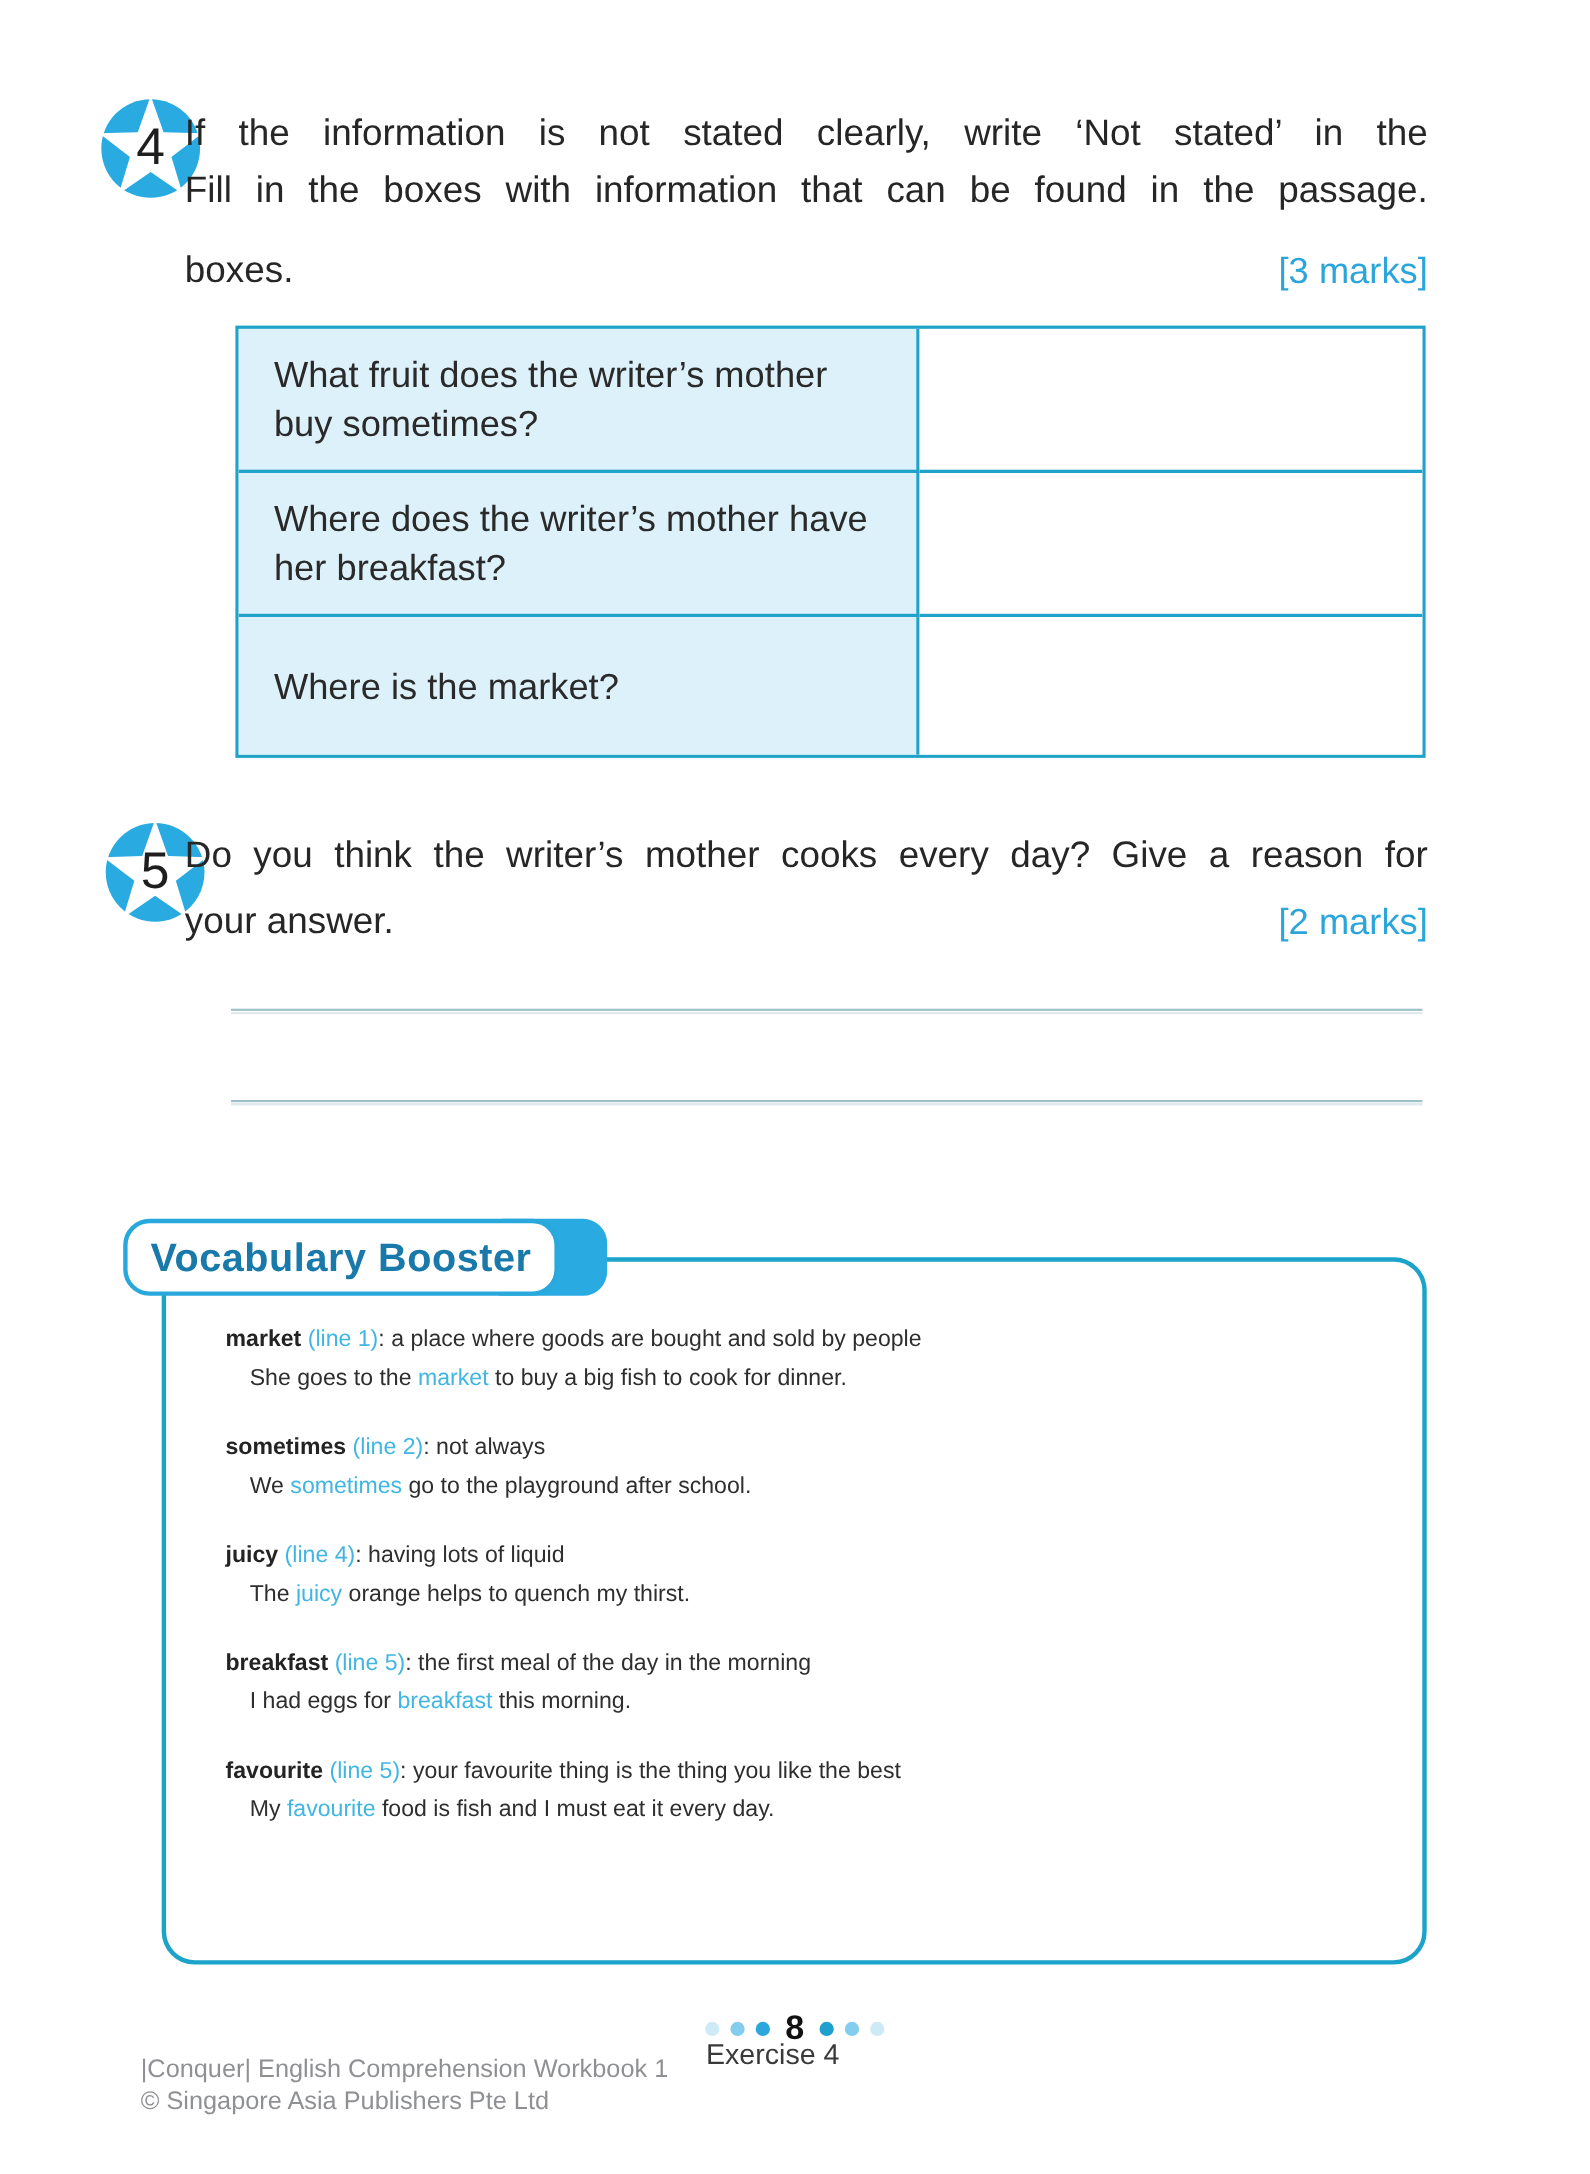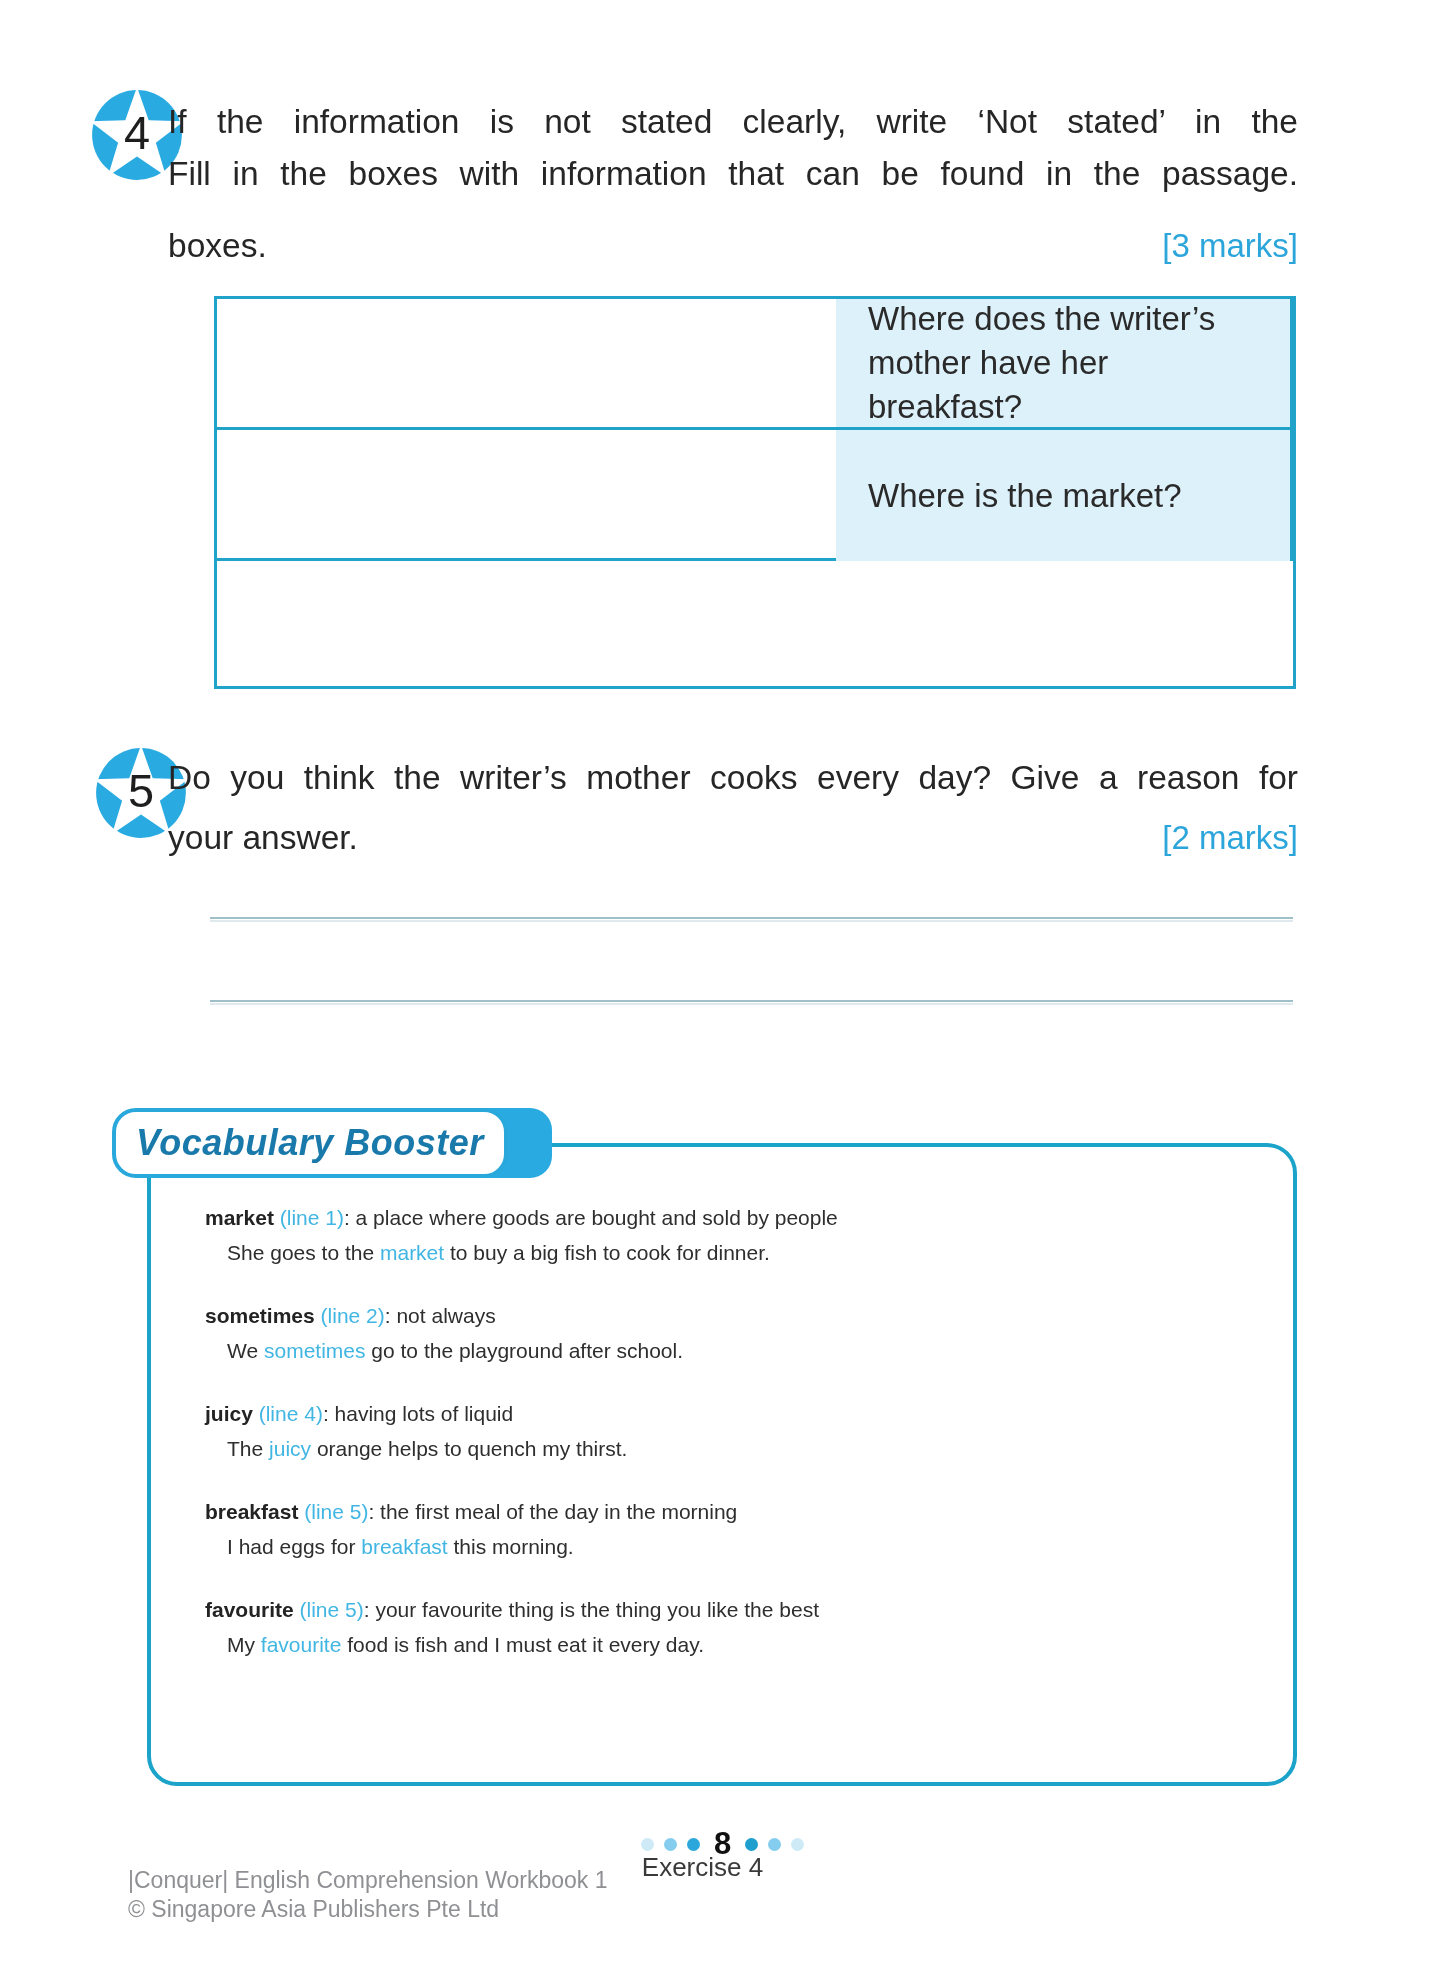--- a/index.html
+++ b/index.html
@@ -52,21 +52,21 @@
   .voc-ribbon {
     position:absolute; left:436px; top:1108px; width:116px; height:70px;
     background:#29abe2; border-radius:22px;
   }
   .voc-badge {
     position:absolute; left:112px; top:1108px; width:396px; height:70px;
     background:#ffffff; border:4px solid #29a8dc; border-radius:24px;
     display:flex; align-items:center; justify-content:center;
   }
   .voc-badge .voc-title {
-    font-size:36px; font-weight:bold; color:#1979aa; letter-spacing:.5px;font-style:italic;
+    font-size:36px; font-weight:bold; color:#1979aa; letter-spacing:.5px;
   }
   .voc-list { position:absolute; left:205px; top:1200px; width:1062px; }
   .voc-entry { margin-bottom:28px; font-size:21px; line-height:35px; color:#2e2e2e; }
   .voc-term { font-weight:bold; color:#232323; }
   .voc-ref { color:#41b6e3; }
   .voc-example { padding-left:22px; }
   .voc-key { color:#41b6e3; }
 
   
   .page-dots {
@@ -98,20 +98,23 @@
   <div class="qtext" style="top:95px;">
     <div class="qline just" style="margin-top:1px;">If the information is not stated clearly, write ‘Not stated’ in the</div>
     <div class="qline just">Fill in the boxes with information that can be found in the passage.</div>
     <div class="qline-row" style="margin-top:24px;">
       <span>boxes.</span>
       <span class="marks">[3 marks]</span>
     </div>
   </div>
 
   <div class="qtable">
+    <div class="qcell rb">
+      <span>What fruit does the writer’s mother buy sometimes?</span>
+    </div>
     <div class="acell rb">
       <span></span>
     </div>
     <div class="qcell rb">
       <span>Where does the writer’s mother have her breakfast?</span>
     </div>
     <div class="acell rb">
       <span></span>
     </div>
     <div class="qcell">

